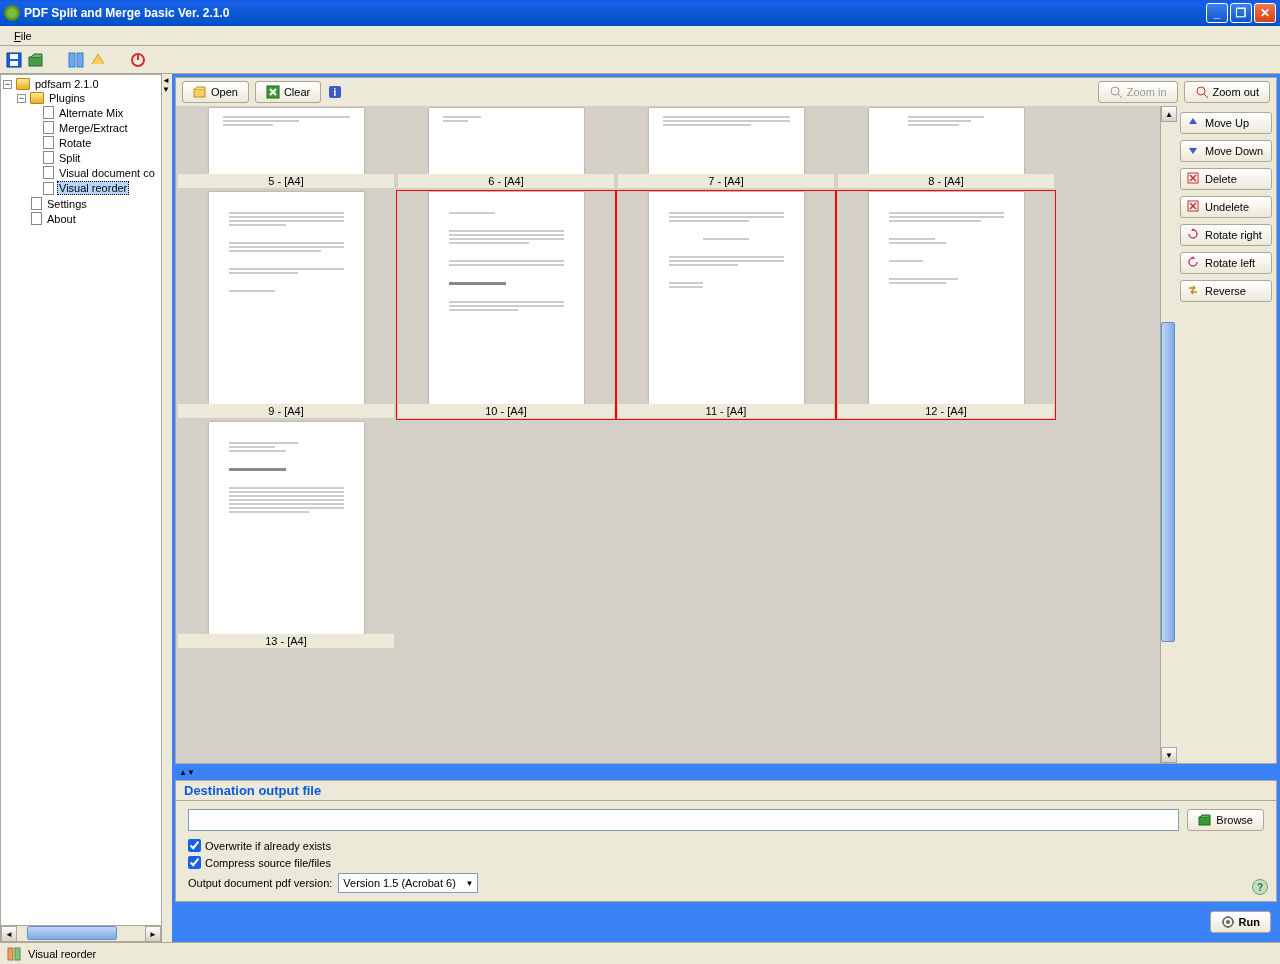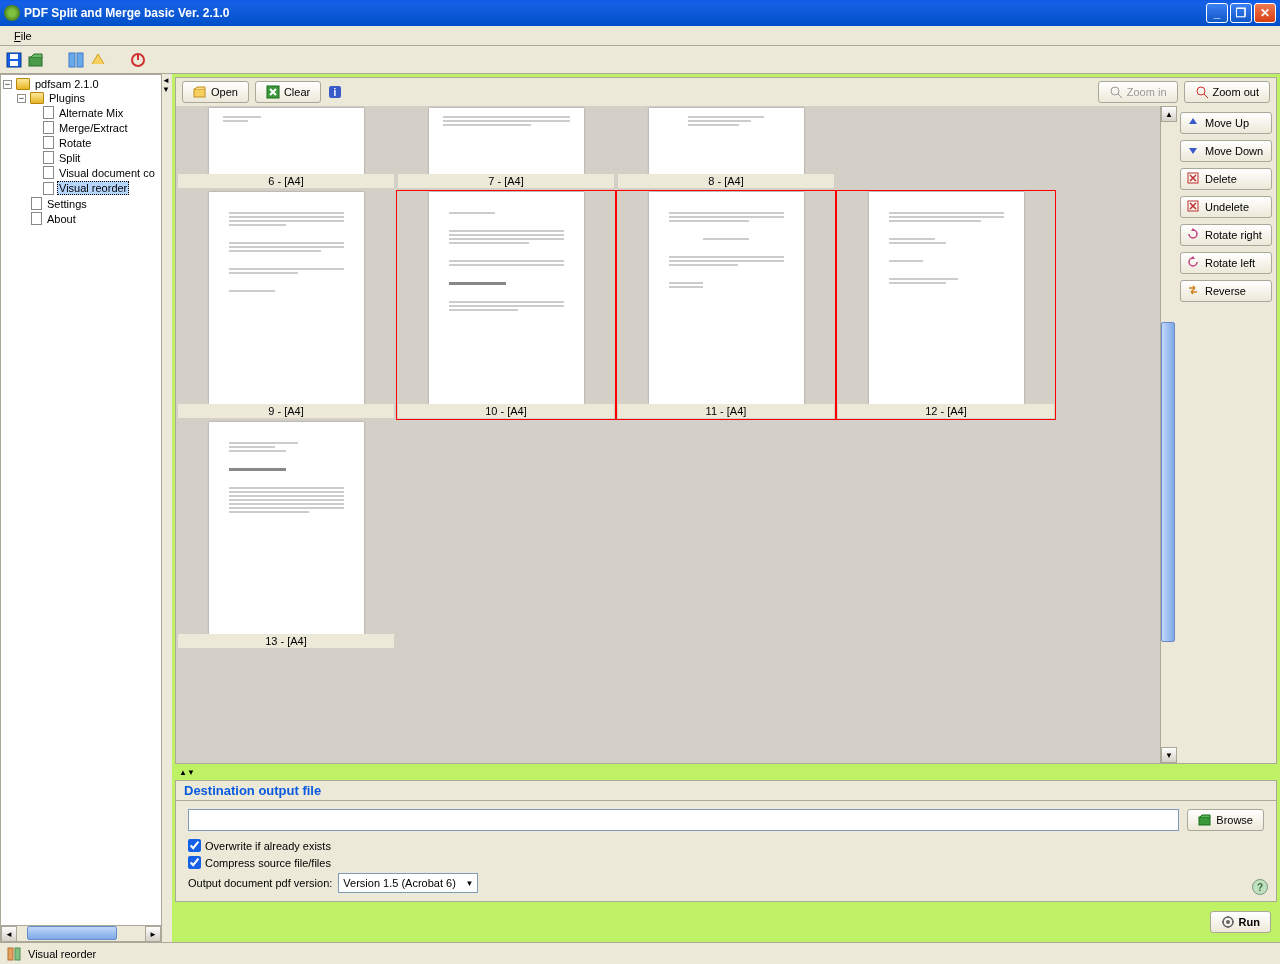--- a/index.html
+++ b/index.html
@@ -25,21 +25,21 @@
 .tree-icon { width: 14px; height: 12px; display: inline-block; margin-right: 3px; }
 .folder-icon { background: linear-gradient(to bottom, #fce79a, #e6b422); border: 1px solid #b8860b; border-radius: 1px; }
 .doc-icon { background: white; border: 1px solid #888; position: relative; width: 11px; height: 13px; }
 .tree-label { padding: 0 2px; }
 .tree-label.selected { background: #b6d6fd; border: 1px dotted #000; padding: 0 1px; }
 .sidebar-hscroll { position: absolute; bottom: 0; left: 0; right: 0; height: 16px; background: #ece9d8; border-top: 1px solid #aca899; display: flex; }
 .sb-btn { width: 16px; height: 16px; background: linear-gradient(to bottom, #fdfdfd, #d4d0c8); border: 1px solid #aca899; display: flex; align-items: center; justify-content: center; font-size: 8px; }
 .sb-track { flex: 1; background: #ece9d8; position: relative; }
 .sb-thumb { position: absolute; height: 14px; top: 0; background: linear-gradient(to bottom, #c0d8f8, #7da8e8); border: 1px solid #6a8cc8; border-radius: 2px; }
 .splitter-arrows { width: 10px; background: #ece9d8; display: flex; flex-direction: column; justify-content: flex-start; font-size: 8px; padding-top: 2px; }
-.main { flex: 1; display: flex; flex-direction: column; background: #bef264; padding: 3px; gap: 3px; }
+.main { flex: 1; display: flex; flex-direction: column; background: #3b82f6; padding: 3px; gap: 3px; }
 .panel { background: #ece9d8; border: 1px solid #aca899; }
 .thumb-panel { flex: 1; display: flex; flex-direction: column; position: relative; }
 .thumb-toolbar { height: 28px; display: flex; align-items: center; padding: 4px 6px; gap: 6px; }
 .btn { background: linear-gradient(to bottom, #fff, #ece9d8); border: 1px solid #aca899; border-radius: 3px; padding: 3px 10px; font-size: 11px; display: inline-flex; align-items: center; gap: 4px; cursor: default; height: 22px; }
 .btn.disabled { color: #999; justify-content: center; }
 .btn-icon { width: 14px; height: 14px; display: inline-block; }
 .thumb-grid-wrap { flex: 1; display: flex; overflow: hidden; background: #ece9d8; }
 .thumb-grid { flex: 1; overflow: hidden; background: #d4d0c8; padding: 0; }
 .thumb-row { display: flex; }
 .thumb-cell { width: 220px; margin: 0; padding: 2px; }
@@ -237,20 +237,28 @@
               <span>Zoom out</span>
             </div>
         </div>
       </div>
 
       <div class="thumb-grid-wrap">
         <div class="thumb-grid">
           <div class="thumb-row">
             <div class="thumb-cell">
                 <div class="thumb-page">
+                  <div class="thumb-line"></div>
+                  <div class="thumb-line" style="width:60%"></div>
+                  <div class="thumb-line" style="width:40%"></div>
+                </div>
+                <div class="thumb-label">5 - [A4]</div>
+              </div>
+            <div class="thumb-cell">
+                <div class="thumb-page">
                   <div class="thumb-line" style="width:30%"></div>
                   <div class="thumb-line" style="width:20%"></div>
                 </div>
                 <div class="thumb-label">6 - [A4]</div>
               </div>
             <div class="thumb-cell">
                 <div class="thumb-page">
                   <div class="thumb-line"></div>
                   <div class="thumb-line"></div>
                   <div class="thumb-line" style="width:70%"></div>

